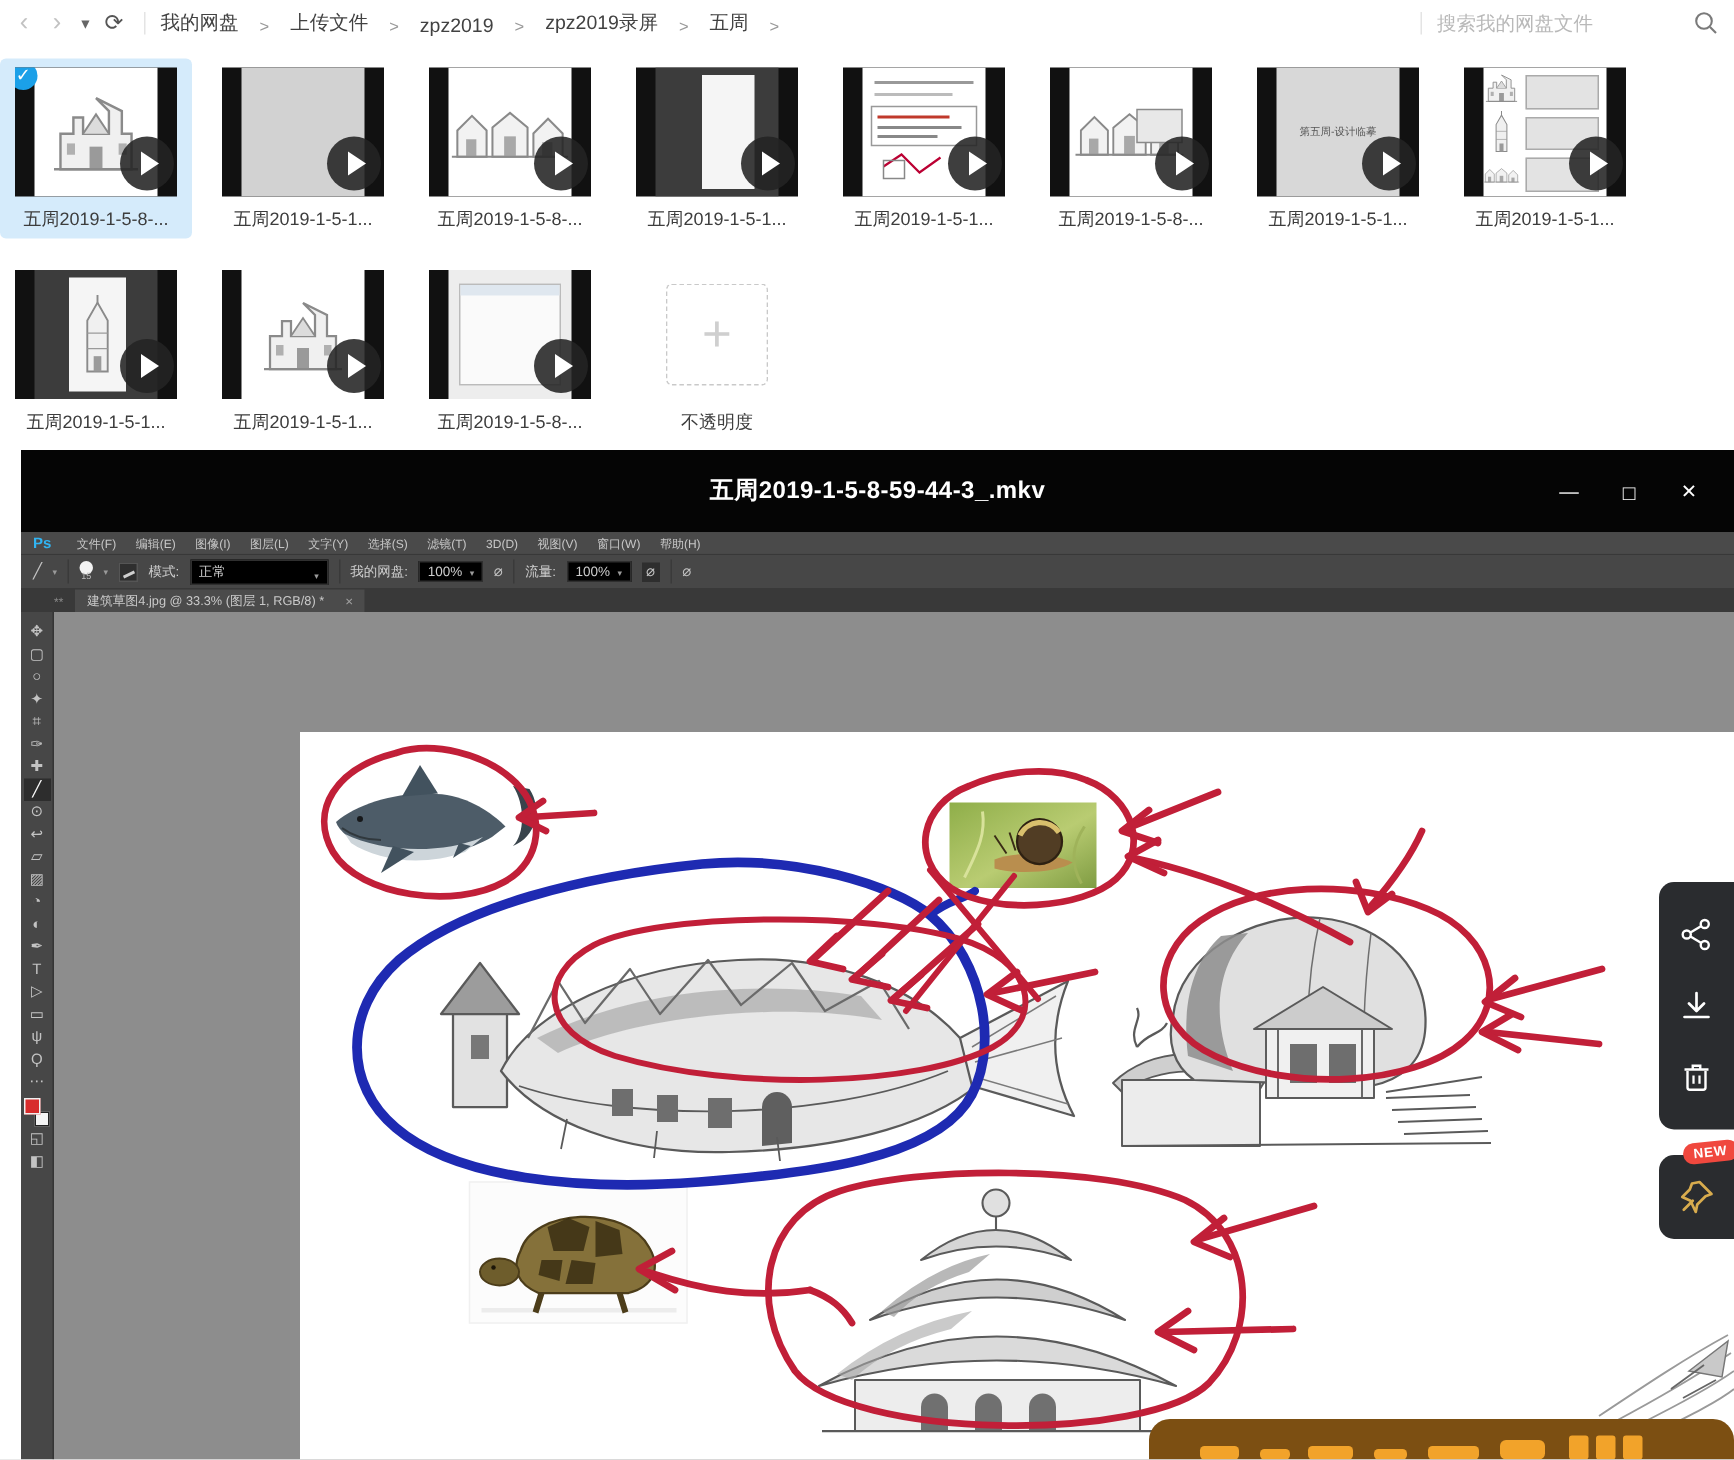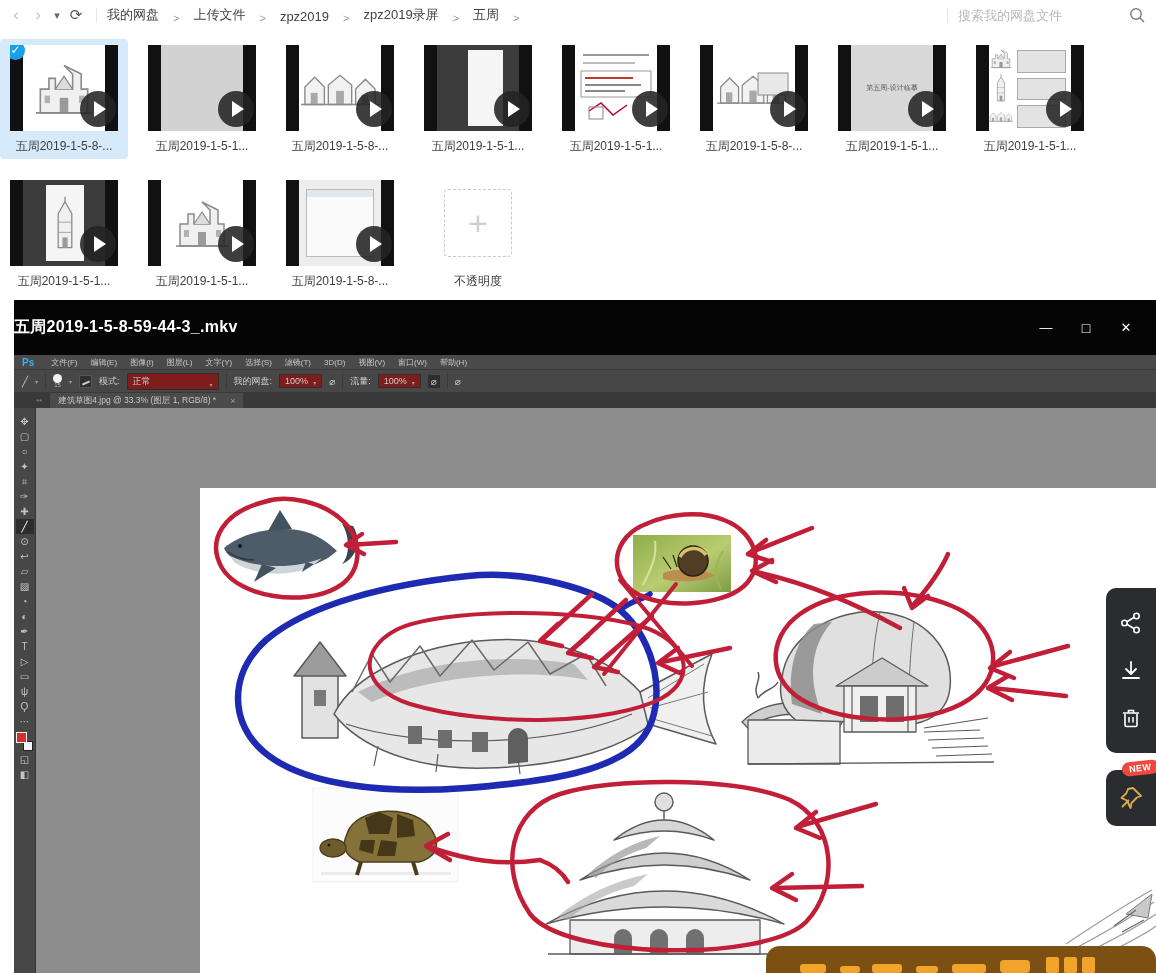--- a/index.html
+++ b/index.html
@@ -43,34 +43,34 @@
   .play .tri { width:0; height:0; border-left:12px solid #fff; border-top:8px solid transparent; border-bottom:8px solid transparent; margin-left:4px; }
   .check { position:absolute; left:-4px; top:-4px; width:19px; height:19px; border-radius:50%; background:#1ba0e8; color:#fff; font-size:12px; line-height:19px; text-align:center; font-weight:bold; }
   .fname { margin-top:7px; font-size:12px; color:#3d3d3d; white-space:nowrap; }
   .upbox { width:68px; height:68px; border:1px dashed #c9c9c9; border-radius:4px; display:flex; align-items:center; justify-content:center; }
   .upbox .plus { font-size:34px; font-weight:200; color:#cfcfcf; line-height:1; }
   svg.mini { display:block; }
 
   
   .player { position:absolute; left:14px; top:300px; width:1142px; height:673px; background:#8d8d8d; }
   .titlebar { position:absolute; left:0; top:0; width:100%; height:55px; background:#050505; display:flex; align-items:center; }
-  .vtitle { position:absolute; left:0; right:0; color:#fff; font-size:16px; font-weight:bold; letter-spacing:.3px; }
+  .vtitle { position:absolute; left:0; right:0; text-align:center; color:#fff; font-size:16px; font-weight:bold; letter-spacing:.3px; }
   .wctrls { position:absolute; right:10px; top:0; height:55px; display:flex; align-items:center; }
   .wbtn { width:40px; height:34px; color:#fff; display:flex; align-items:center; justify-content:center; font-size:13px; cursor:pointer; }
   .wbtn.max { font-size:14px; }
 
   
   .ps-menubar { position:absolute; left:0; top:55px; width:100%; height:14px; background:#4a4a4a; display:flex; align-items:center; gap:13px; padding-left:4px; }
   .ps-logo { color:#31b4f2; font-weight:bold; font-size:10px; padding:0 4px; }
   .ps-menu-item { color:#c6c6c6; font-size:8px; white-space:nowrap; }
   .ps-options { position:absolute; left:0; top:69px; width:100%; height:23px; background:#474747; border-top:1px solid #383838; display:flex; align-items:center; gap:7px; padding-left:8px; color:#cecece; font-size:9px; }
   .opt-sep { width:1px; height:16px; background:#3a3a3a; }
   .brushdot { width:9px; height:9px; background:#f2f2f2; border-radius:50%; margin:0 auto; }
   .brushnum { font-size:6px; color:#bbb; text-align:center; line-height:5px; }
-  .opt-box { background:#7f1d1d; border:1px solid #2f2f2f; padding:1px 5px; display:flex; align-items:flex-end; gap:5px; }
+  .opt-box { background:#000000; border:1px solid #2f2f2f; padding:1px 5px; display:flex; align-items:flex-end; gap:5px; }
   .opt-caret { font-size:6px; color:#9a9a9a; }
   .opt-icon { color:#c4c4c4; font-size:10px; }
   .opt-icon.sel { background:#2e2e2e; padding:1px 3px; }
   .preset { width:13px; height:13px; background:#2f2f2f; border:1px solid #555; position:relative; }
   .preset:before { content:""; position:absolute; left:2px; top:6px; width:8px; height:2px; background:#cfcfcf; transform:rotate(-25deg); }
   .ps-tabbar { position:absolute; left:0; top:92px; width:100%; height:16px; background:#393939; display:flex; align-items:flex-end; }
   .tabmarks { color:#8a8a8a; font-size:8px; padding:0 8px 2px 22px; }
   .ps-tab { background:#4b4b4b; color:#c9c9c9; font-size:8.5px; height:15px; display:flex; align-items:center; gap:14px; padding:0 8px; }
   .tabx { color:#9f9f9f; font-size:9px; }
 

